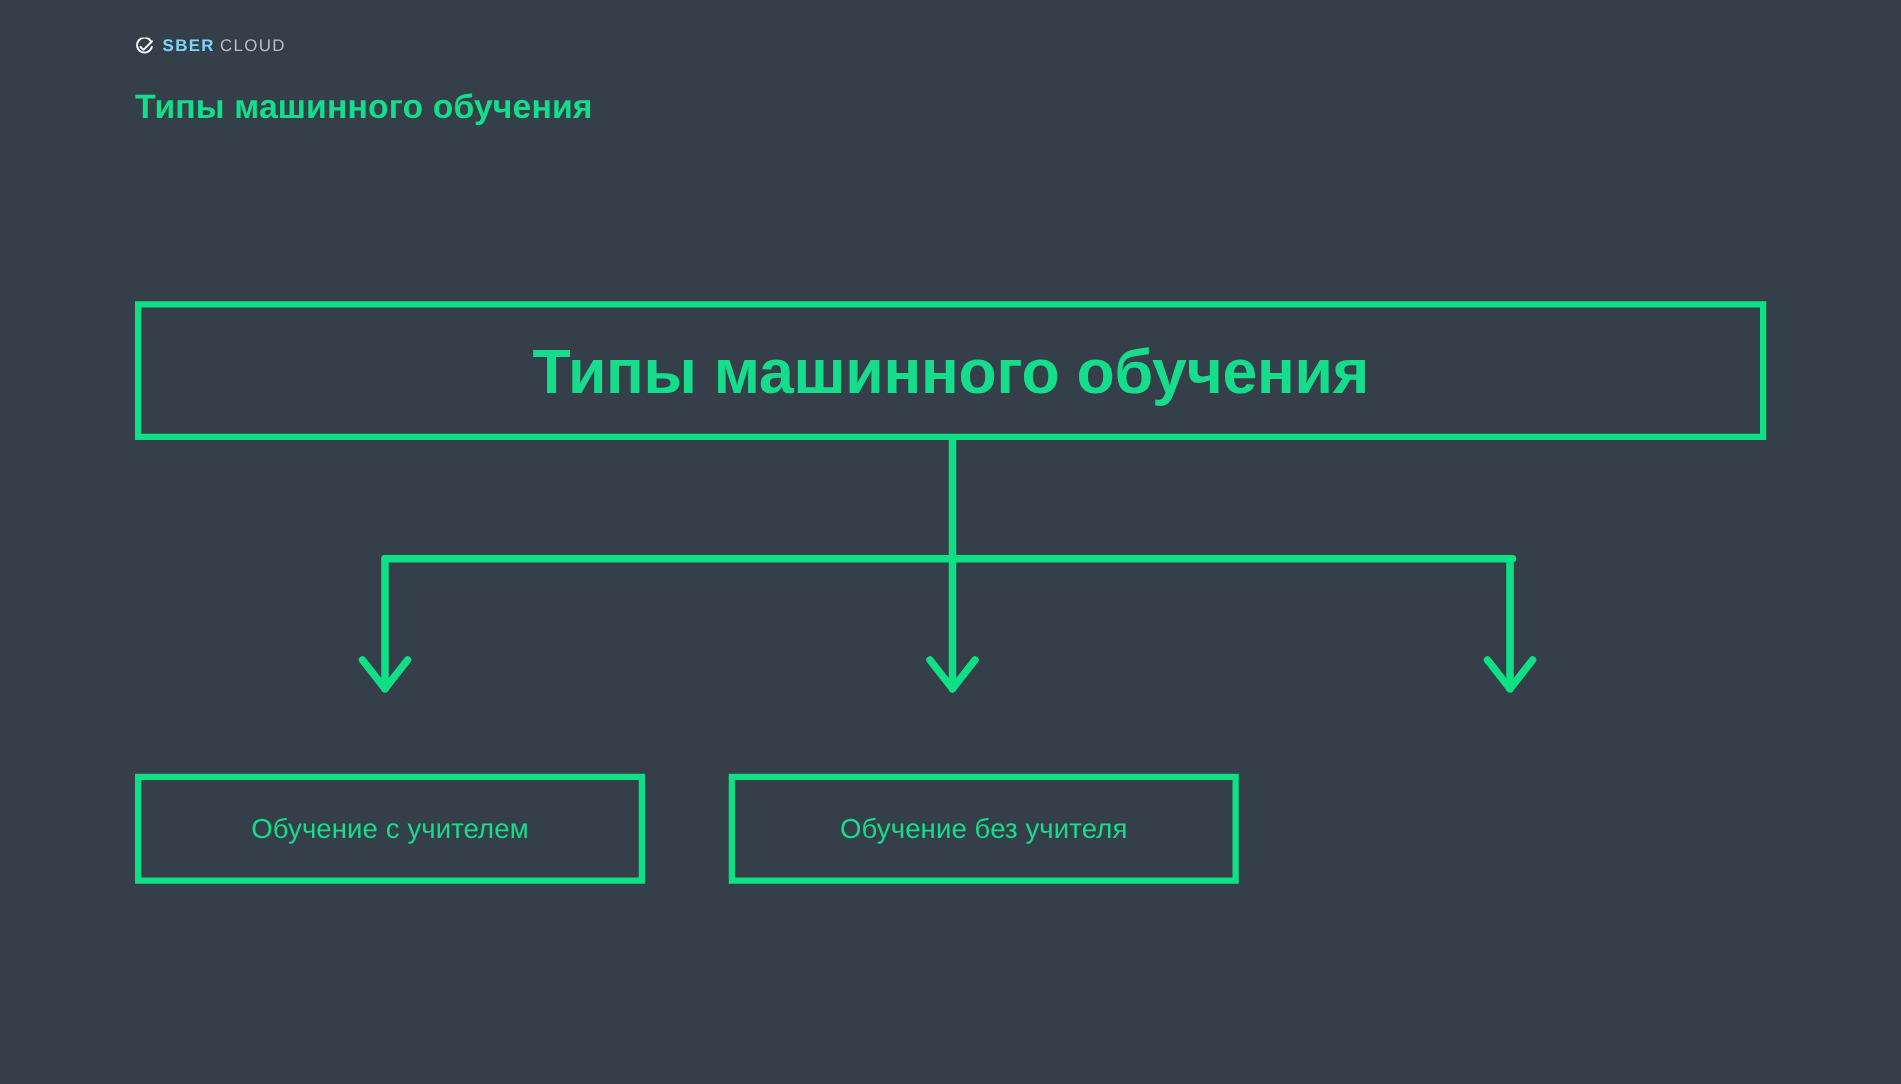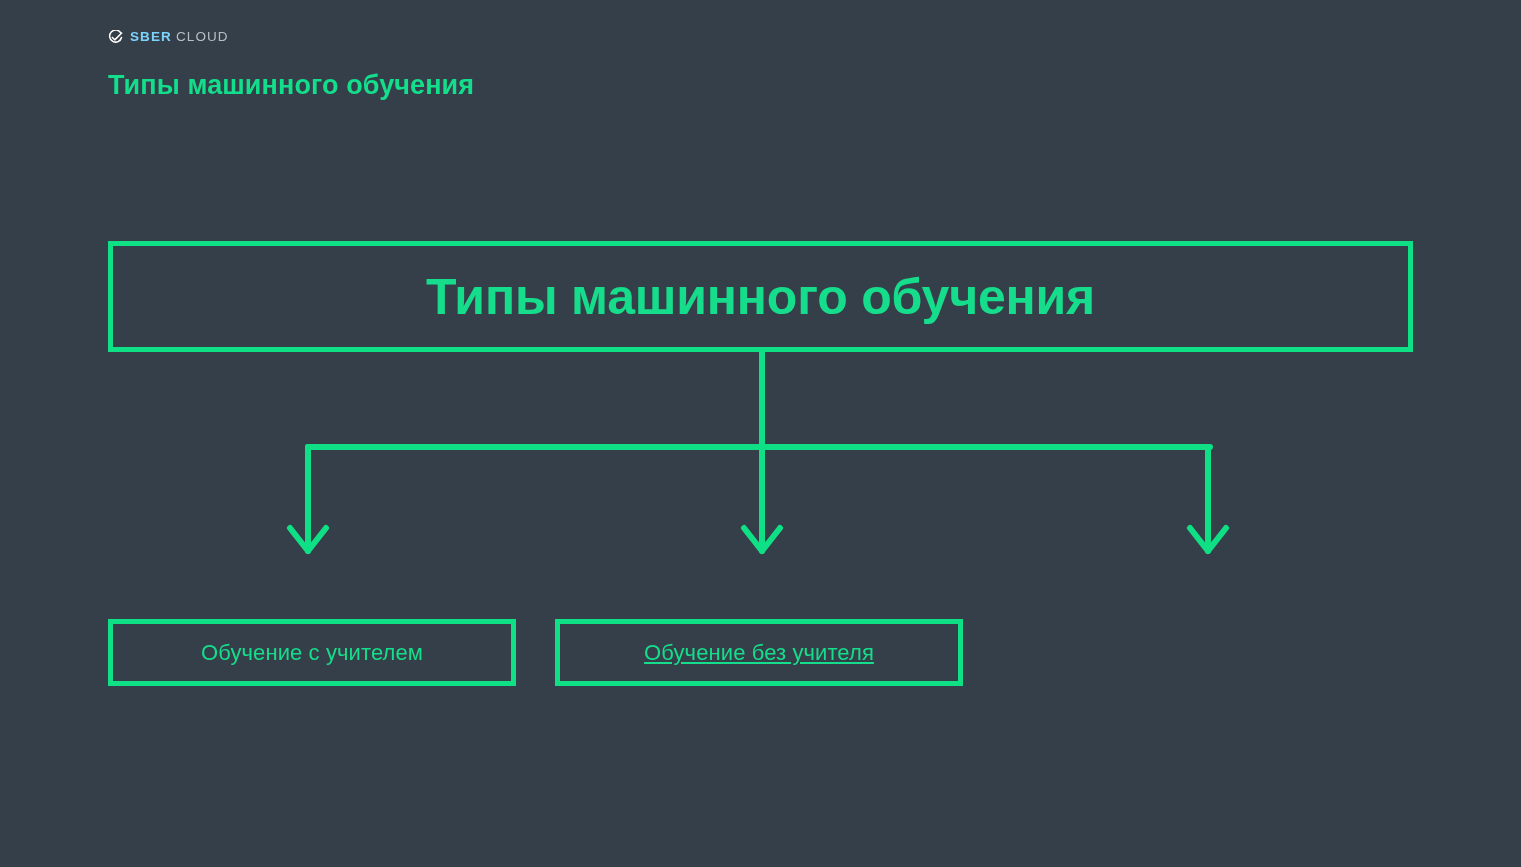--- a/index.html
+++ b/index.html
@@ -89,32 +89,32 @@
   #root-node .node-label {
     font-size: 50px;
     font-weight: 700;
     letter-spacing: -0.2px;
     white-space: nowrap;
     line-height: 1;
   }
 
   .leaf-node {
     top: 619px;
-    height: 67px;
+    height: 88px;
   }
   .leaf-node .node-label {
     font-size: 22px;
     font-weight: 400;
     letter-spacing: 0.1px;
     white-space: nowrap;
     line-height: 1;
   }
 
   #leaf-node-1 { left: 108px;  width: 408px; }
-  #leaf-node-2 { left: 555px;  width: 408px; text-decoration: underline; }
+  #leaf-node-2 { left: 583px;  width: 408px; }
   #leaf-node-3 { left: 1007px; width: 406px; }
 
   
   #connectors {
     position: absolute;
     left: 0;
     top: 0;
     width: 1521px;
     height: 867px;
     pointer-events: none;

